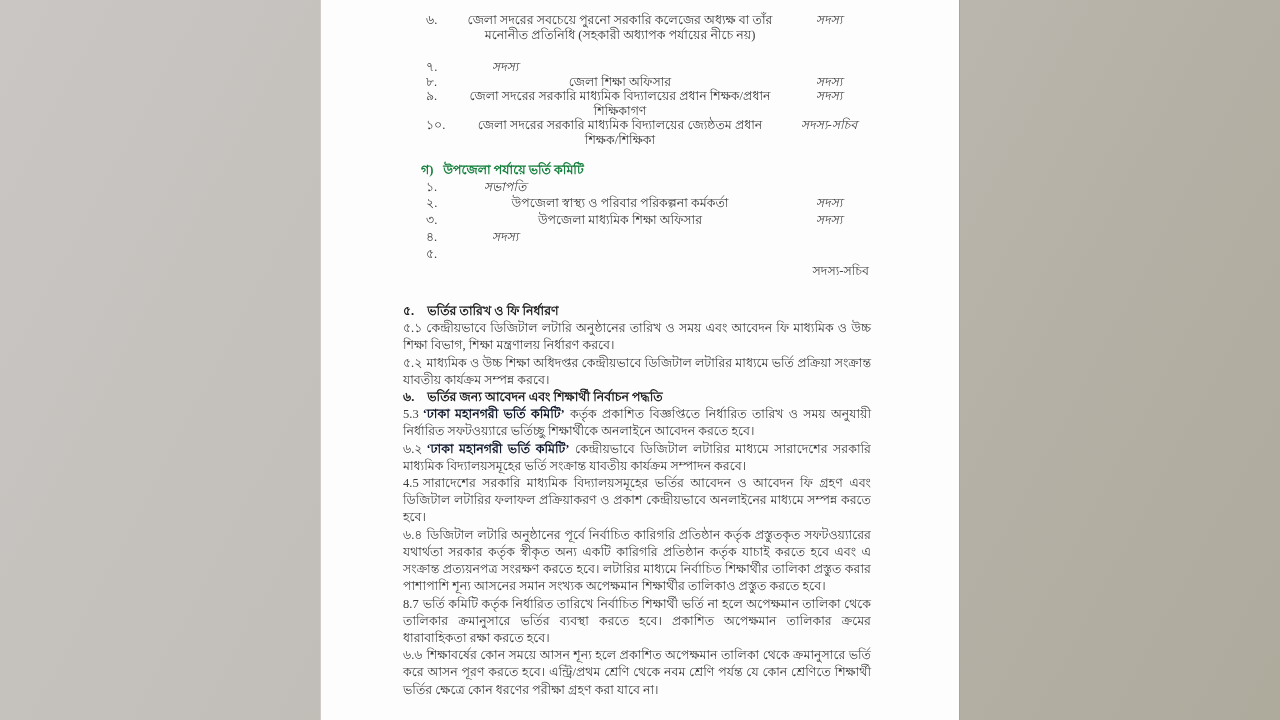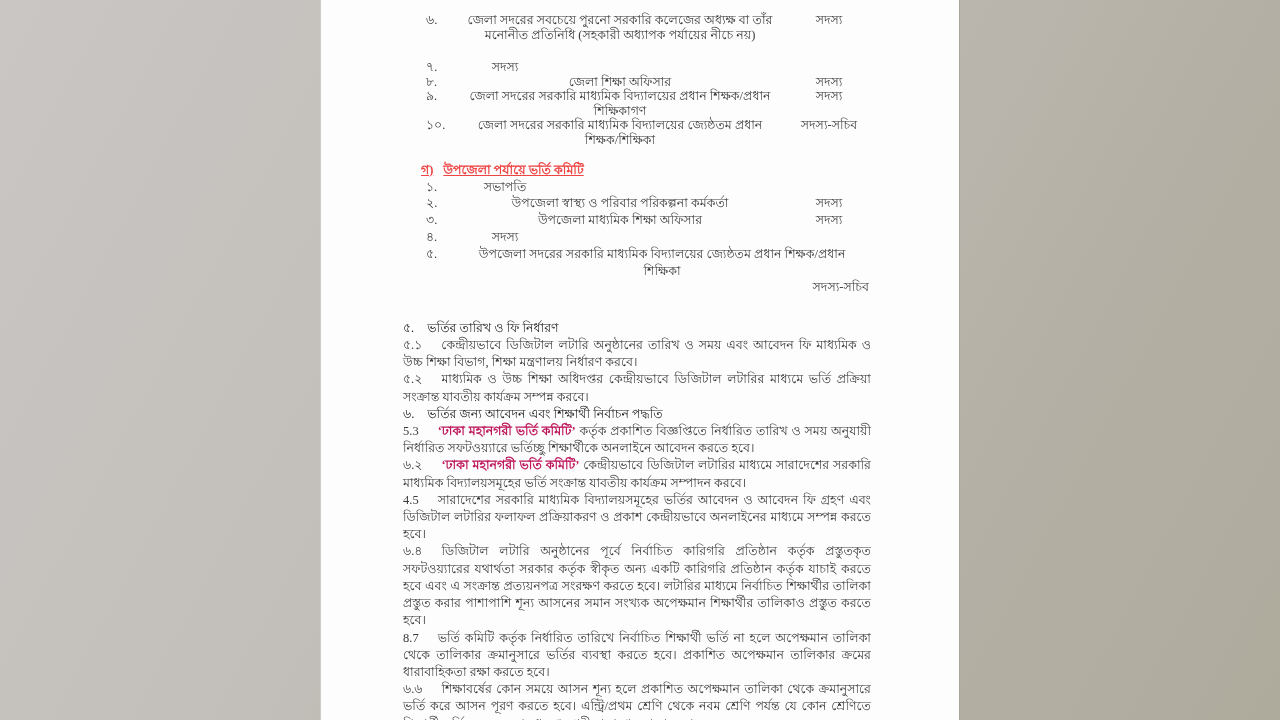--- a/index.html
+++ b/index.html
@@ -14,35 +14,35 @@
     border-left:1px solid #cfccc7;border-right:1px solid #a8a49a;
   }
   .content{
     padding:13px 88px 0 82px;
     color:#3a3a3a;font-size:12.5px;line-height:17px;
   }
   
   .crow{display:flex;line-height:15px;margin:0;}
   .crow .num{flex:0 0 60px;padding-left:23px;box-sizing:border-box;}
   .crow .txt{flex:1;padding-right:10px;text-align:center;}
-  .crow .role{flex:0 0 84px;text-align:center;}
+  .crow .role{flex:0 0 84px;text-align:center;font-style:italic;}
   .district-tail .crow{line-height:14.6px;}
   .row-gap{height:17px;}
   .upz .crow{line-height:16.8px;}
   .role-line{text-align:right;padding-right:2px;line-height:16.5px;}
   
-  .list-heading{font-weight:bold;color:#ef4444;margin-top:14px;line-height:17px;text-decoration:underline;}
+  .list-heading{font-weight:bold;color:#15803d;margin-top:14px;line-height:17px;}
   .list-heading .hnum{padding-left:18px;margin-right:10px;}
-  .sec-heading{font-weight:normal;color:#222;line-height:17.2px;}
+  .sec-heading{font-weight:bold;color:#222;line-height:17.2px;}
   .sec-heading .snum{margin-right:13px;}
   .sec5-top{margin-top:24px;}
   
   .clause{margin:0;text-align:justify;line-height:17.2px;}
-  .clause .cnum{margin-right:19px;}
-  .clause .bld{font-weight:bold;color:#be185d;}
+  .clause .cnum{margin-right:4px;}
+  .clause .bld{font-weight:bold;color:#0f172a;}
 </style>
 </head>
 <body>
 
 <div class="paper">
   <div class="content">
 
     <div>
       <div class="crow">
         <span class="num">৬.</span>
@@ -88,21 +88,20 @@
         <span class="num">৩.</span>
         <span class="txt">উপজেলা মাধ্যমিক শিক্ষা অফিসার</span>
         <span class="role">সদস্য</span>
       </div>
       <div class="crow">
         <span class="num">৪.</span>
         <span class="role">সদস্য</span>
       </div>
       <div class="crow">
         <span class="num">৫.</span>
-        <span class="txt">উপজেলা সদরের সরকারি মাধ্যমিক বিদ্যালয়ের জ্যেষ্ঠতম প্রধান শিক্ষক/প্রধান শিক্ষিকা</span>
       </div>
       <div class="role-line">সদস্য-সচিব</div>
     </div>
 
     <div class="sec-heading sec5-top"><span class="snum">৫.</span><span>ভর্তির তারিখ ও ফি নির্ধারণ</span></div>
     <p class="clause"><span class="cnum">৫.১</span><span>কেন্দ্রীয়ভাবে ডিজিটাল লটারি অনুষ্ঠানের তারিখ ও সময় এবং আবেদন ফি মাধ্যমিক ও উচ্চ শিক্ষা বিভাগ, শিক্ষা মন্ত্রণালয় নির্ধারণ করবে।</span><span class="bld"></span><span></span></p>
     <p class="clause"><span class="cnum">৫.২</span><span>মাধ্যমিক ও উচ্চ শিক্ষা অধিদপ্তর কেন্দ্রীয়ভাবে ডিজিটাল লটারির মাধ্যমে ভর্তি প্রক্রিয়া সংক্রান্ত যাবতীয় কার্যক্রম সম্পন্ন করবে।</span><span class="bld"></span><span></span></p>
 
     <div class="sec-heading"><span class="snum">৬.</span><span>ভর্তির জন্য আবেদন এবং শিক্ষার্থী নির্বাচন পদ্ধতি</span></div>
     <p class="clause"><span class="cnum">5.3</span><span></span><span class="bld">‘ঢাকা মহানগরী ভর্তি কমিটি’</span><span> কর্তৃক প্রকাশিত বিজ্ঞপ্তিতে নির্ধারিত তারিখ ও সময় অনুযায়ী  নির্ধারিত সফটওয়্যারে ভর্তিচ্ছু শিক্ষার্থীকে অনলাইনে আবেদন করতে হবে।</span></p>

